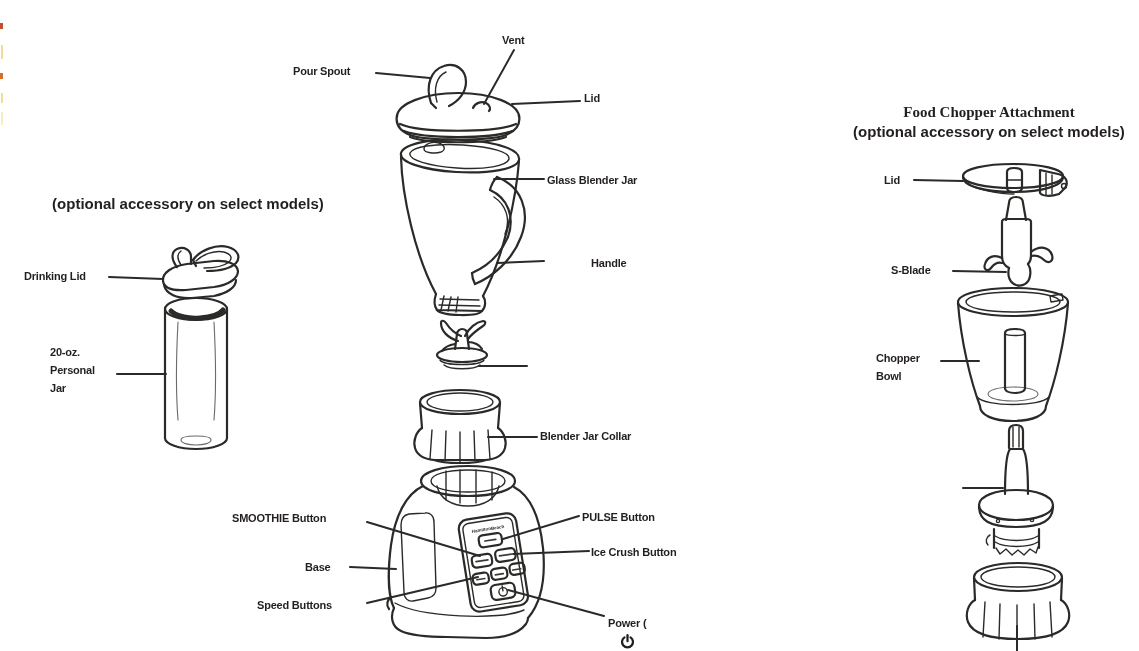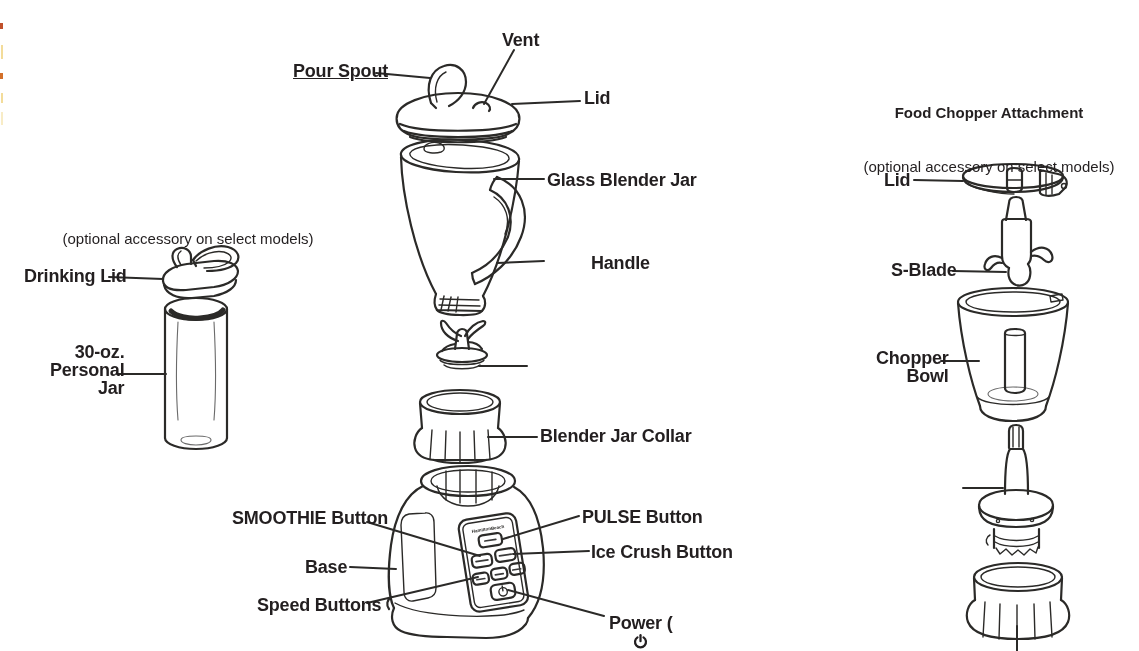--- a/index.html
+++ b/index.html
@@ -5,26 +5,26 @@
   html,body{margin:0;padding:0;background:#fff;}
   .canvas{position:relative;width:1139px;height:651px;background:#fff;overflow:hidden;
           font-family:"Liberation Sans",sans-serif;color:#231f20;}
   .art{position:absolute;left:0;top:0;z-index:1;}
   .art path,.art ellipse,.art rect,.art line,.art circle{
       stroke:#2b2a28;stroke-width:2.2;fill:none;stroke-linecap:round;stroke-linejoin:round;}
   .art .thin{stroke-width:1.4;}
   .art .hair{stroke-width:1.1;stroke:#6a6a6a;}
   .art .leader{stroke-width:2;}
   .art .mark{stroke-width:1.7;stroke:#3a3a3a;}
-  .lbl{position:absolute;z-index:2;font-size:18px;font-weight:bold;white-space:nowrap;
-       letter-spacing:-0.2px;line-height:18px;text-align:right;}
+  .lbl{position:absolute;z-index:2;font-size:11px;font-weight:bold;white-space:nowrap;
+       letter-spacing:-0.2px;line-height:18px;}
   .lbl .ln{display:block;}
   .titleblock{position:absolute;z-index:2;text-align:center;font-size:15px;line-height:19px;}
-  .titleblock .t{font-weight:bold;display:block;}
-  .titleblock .s{font-weight:normal;display:block;margin-top:35px;}
+  .titleblock .t{font-weight:bold;display:block;font-family:Liberation Serif, serif;}
+  .titleblock .s{font-weight:bold;display:block;}
   .powerwrap{display:flex;align-items:center;gap:1px;}
   .pwricon{display:inline-block;position:relative;top:1px;}
   .artifact{position:absolute;z-index:0;}
 </style>
 </head>
 <body>
 
 <div class="canvas">
 
   <div class="artifact" style="left:0;top:23px;width:3px;height:6px;background:#c0502b;"></div>
@@ -236,21 +236,21 @@
       <line class="leader" x1="117" y1="374" x2="166" y2="374"></line>
       <line class="leader" x1="914" y1="180" x2="963" y2="181"></line>
       <line class="leader" x1="953" y1="271" x2="1006" y2="272"></line>
       <line class="leader" x1="941" y1="361" x2="979" y2="361"></line>
       <line class="leader" x1="963" y1="488" x2="1003" y2="488"></line>
       <line class="leader" x1="1017" y1="626" x2="1017" y2="651"></line>
     </g>
   </svg>
 
   <div class="lbl" style="left:502px;top:31px;">Vent</div>
-  <div class="lbl" style="left:293px;top:62px;text-decoration:underline;">Pour Spout</div>
+  <div class="lbl" style="left:293px;top:62px;">Pour Spout</div>
   <div class="lbl" style="left:584px;top:89px;">Lid</div>
   <div class="lbl" style="left:547px;top:171px;">Glass Blender Jar</div>
   <div class="lbl" style="left:547px;top:254px;margin-left:44px;">Handle</div>
   <div class="lbl" style="left:540px;top:427px;">Blender Jar Collar</div>
   <div class="lbl" style="left:232px;top:509px;">SMOOTHIE Button</div>
   <div class="lbl" style="left:582px;top:508px;">PULSE Button</div>
   <div class="lbl" style="left:591px;top:543px;">Ice Crush Button</div>
   <div class="lbl" style="left:305px;top:558px;">Base</div>
   <div class="lbl" style="left:257px;top:596px;">Speed Buttons</div>
   <div class="lbl powerwrap" style="left:607px;top:614px;flex-direction:column;">
@@ -262,21 +262,21 @@
       </svg>
     </span>
     <span>) Button</span>
   </div>
 
   <div class="titleblock" style="left:37px;top:194px;width:302px;">
     <span class="s">(optional accessory on select models)</span>
   </div>
   <div class="lbl" style="left:24px;top:267px;">Drinking Lid</div>
   <div class="lbl" style="left:50px;top:343px;">
-    <span class="ln">30-oz.</span>
+    <span class="ln">20-oz.</span>
     <span class="ln">Personal</span>
     <span class="ln">Jar</span>
   </div>
 
   <div class="titleblock" style="left:838px;top:103px;width:302px;">
     <span class="t">Food Chopper Attachment</span>
     <span class="s">(optional accessory on select models)</span>
   </div>
   <div class="lbl" style="left:884px;top:171px;">Lid</div>
   <div class="lbl" style="left:891px;top:261px;">S-Blade</div>

